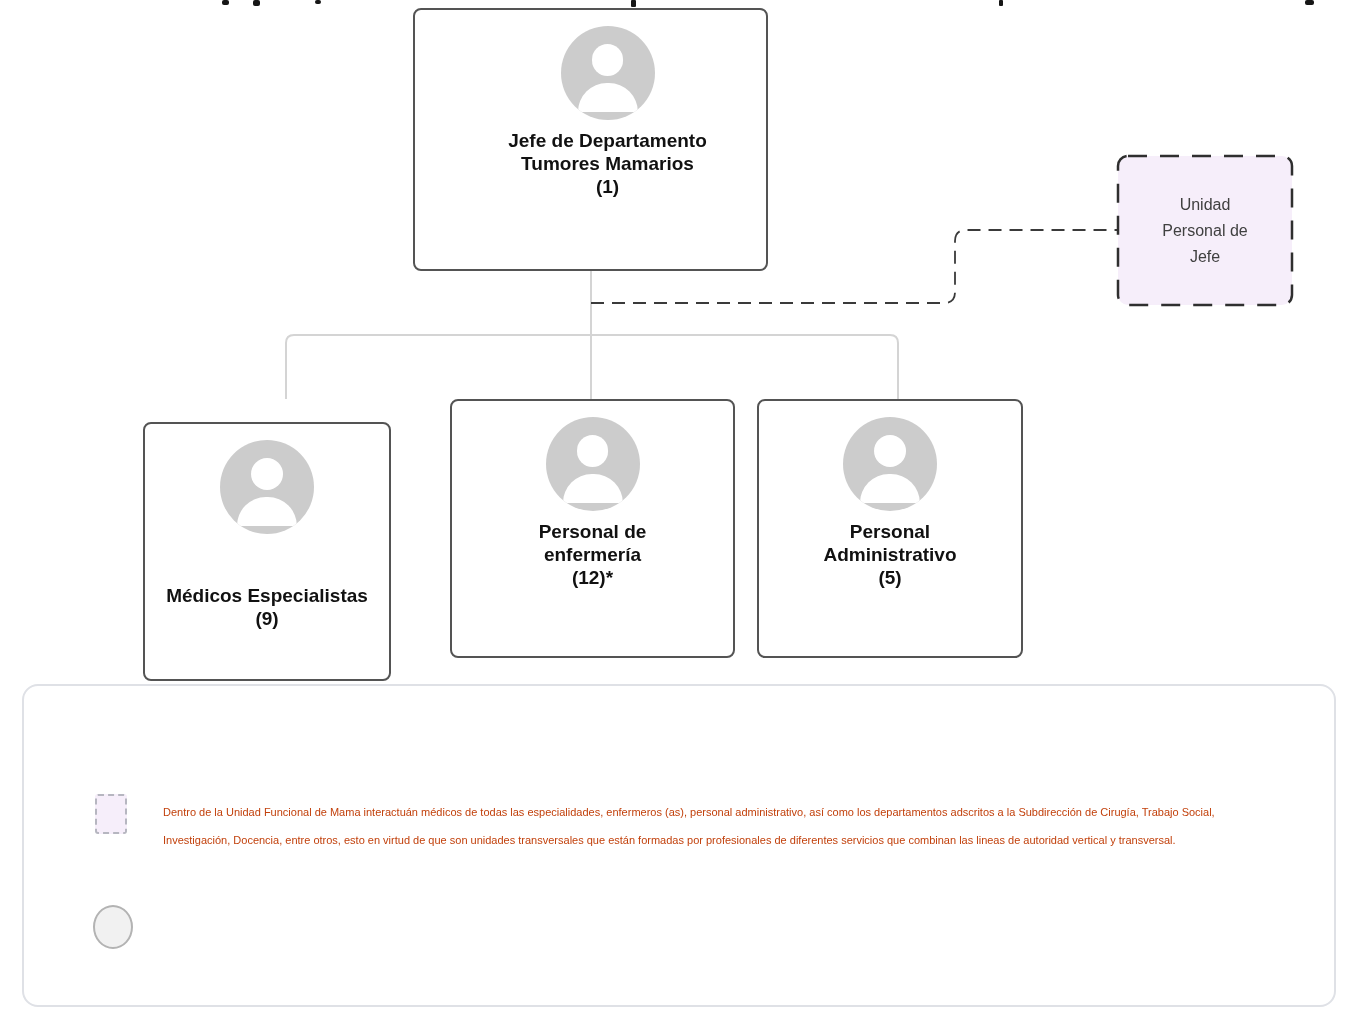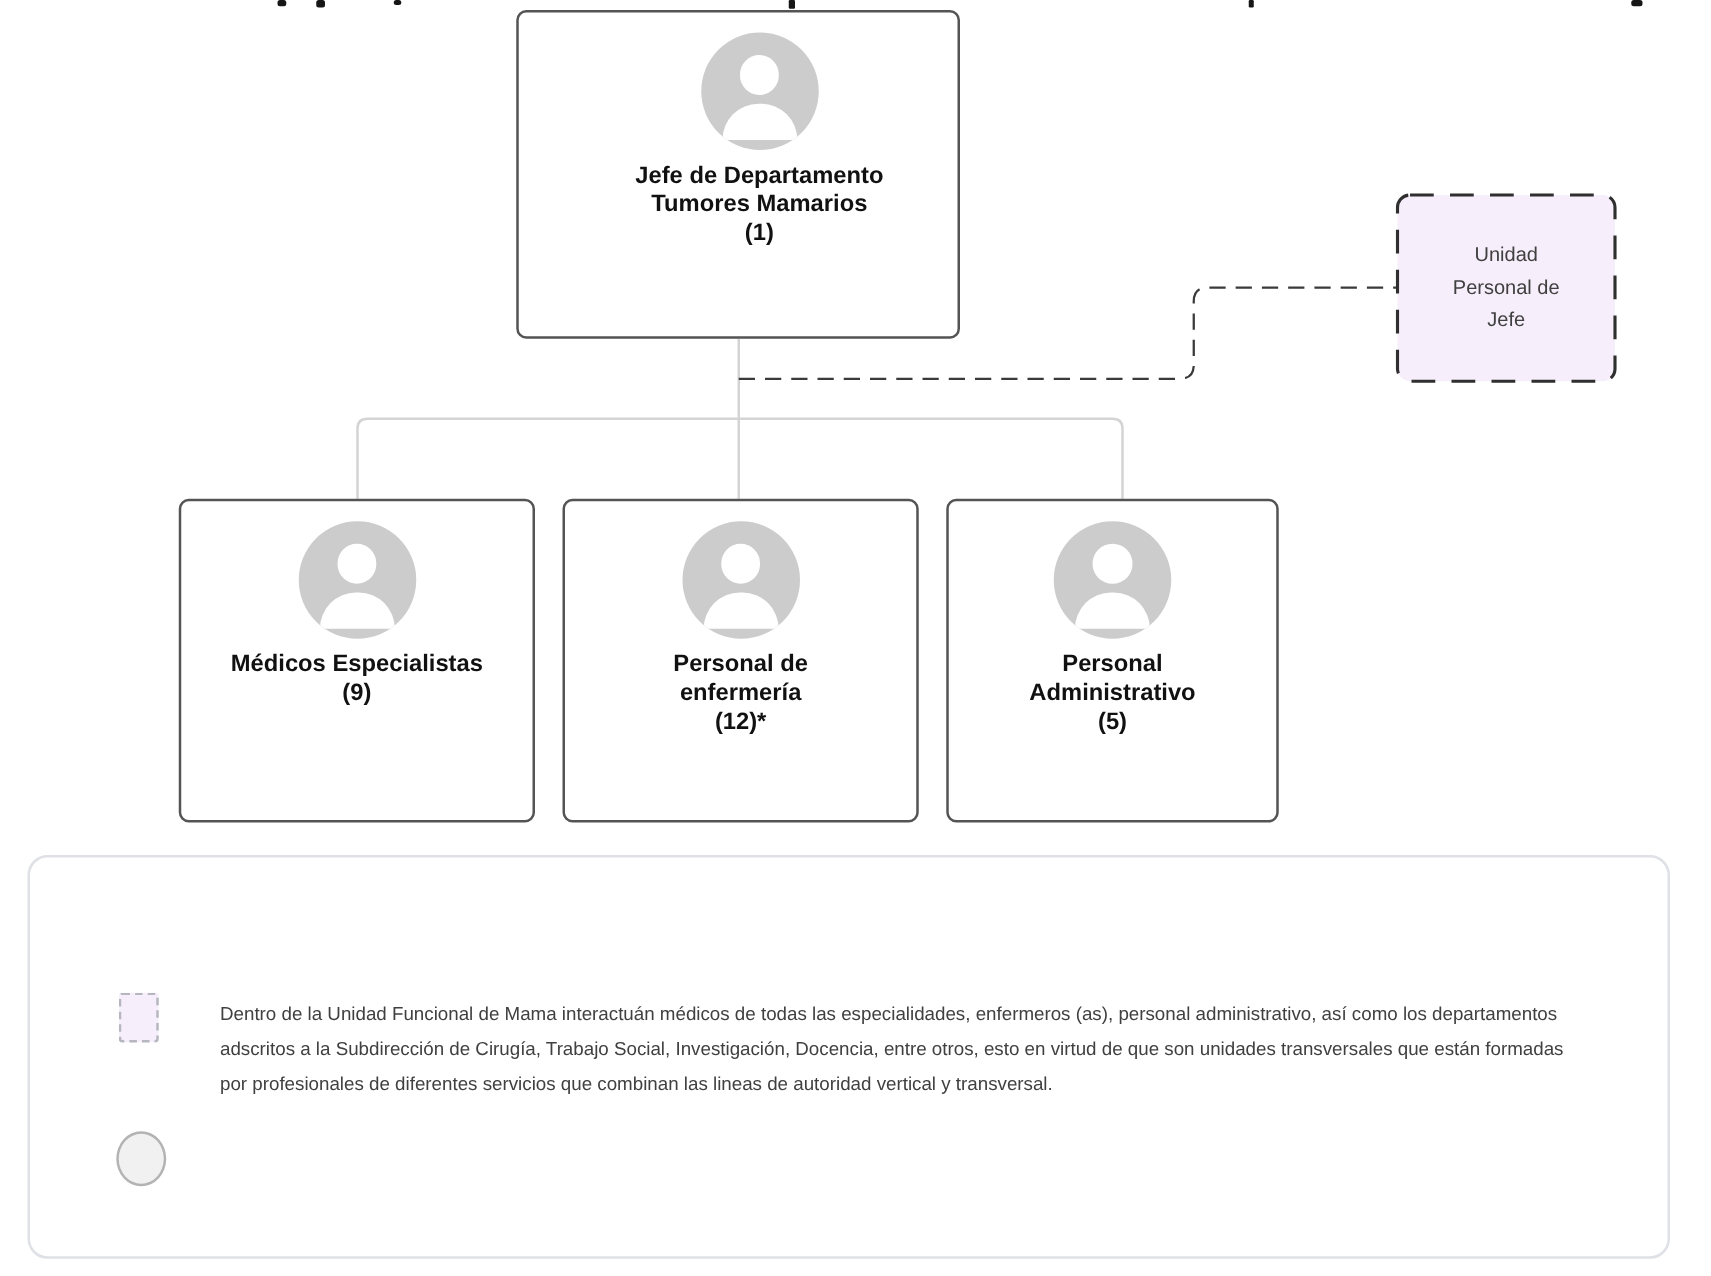--- a/index.html
+++ b/index.html
@@ -23,21 +23,21 @@
     box-sizing: border-box;
     background: #ffffff;
     border: 2px solid #545454;
     border-radius: 8px;
     display: flex;
     flex-direction: column;
     align-items: center;
     z-index: 2;
   }
   .node-root  { left: 413px; top: 8px;   width: 355px; height: 263px; padding-left: 34px; }
-  .node-c1    { left: 143px; top: 399px; width: 285px; height: 259px; }
+  .node-c1    { left: 143px; top: 422px; width: 248px; height: 259px; gap: 41px; }
   .node-c2    { left: 450px; top: 399px; width: 285px; height: 259px; }
   .node-c3    { left: 757px; top: 399px; width: 266px; height: 259px; }
   .node-root .avatar { margin-top: 18px; }
   .node .avatar { margin-top: 16px; }
   .avatar {
     position: relative;
     width: 94px; height: 94px;
     border-radius: 50%;
     background: #cccccc;
     overflow: hidden;
@@ -107,25 +107,25 @@
     position: absolute;
     left: 69px; top: 219px;
     width: 40px; height: 44px;
     box-sizing: border-box;
     background: #f1f1f1;
     border: 2px solid #b3b3b3;
     border-radius: 50%;
   }
   .legend-text {
     position: absolute;
-    left: 152px;
+    left: 139px;
     width: 1078px;
-    font-size: 15px;
+    font-size: 11px;
     line-height: 28px;
-    color: #404040;
+    color: #c2410c;
   }
   .legend-text-1 { top: 112px; }
   .legend-text-2 { top: 223px; }
 </style>
 </head>
 <body>
 
 <div class="stage">
 
   <svg class="connectors" viewBox="0 0 1369 1021" xmlns="http://www.w3.org/2000/svg">

